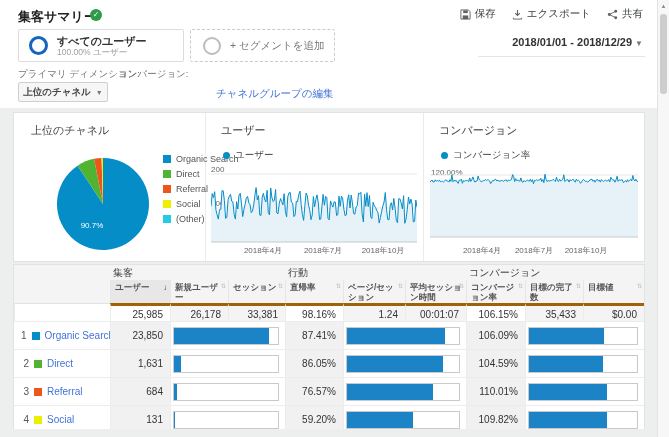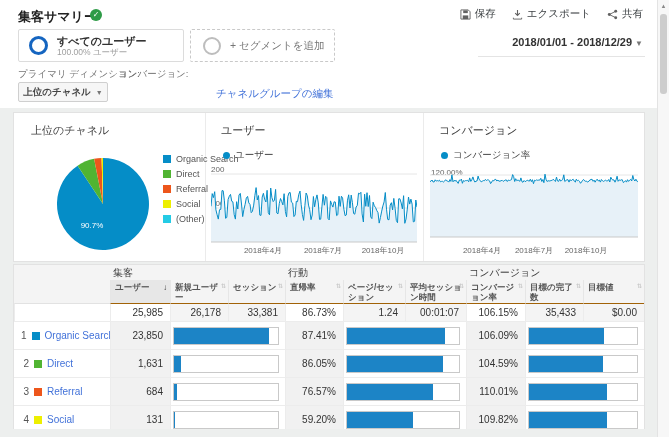--- a/index.html
+++ b/index.html
@@ -55,21 +55,21 @@
               border:1px solid #e2e2e2;border-bottom:none;box-sizing:border-box;overflow:hidden;}
   .grid{display:grid;grid-template-columns:96px 60px 58px 57px 58px 62px 61px 59px 58px 61px;}
   .hgroup{background:#f4f4f4;font-size:10px;color:#3c3c3c;height:15px;line-height:16px;padding-left:3px;}
   .hcol{background:#f4f4f4;font-size:8.5px;line-height:9.5px;font-weight:bold;color:#555;height:23px;
         padding:3px 3px 0 4px;box-sizing:border-box;border-left:1px solid #e6e6e6;position:relative;cursor:pointer;}
   .hcol.first{border-left:none;}
   .hcol.sorted{background:#e7e7e7;}
   .sort-arrow{position:absolute;right:3px;top:3px;font-size:8px;color:#333;}
   .mini-caret{position:absolute;right:2px;top:2px;font-size:6px;color:#c9c9c9;}
   .tcell{font-size:10px;color:#333;text-align:right;height:18px;line-height:18px;padding-right:7px;
-         box-sizing:border-box;border-left:1px solid #ececec;border-top:1px solid #a16207;}
+         box-sizing:border-box;border-left:1px solid #ececec;border-top:3px solid #a16207;}
   .tcell.white{background:#fff;} .tcell.gray{background:#f4f4f4;}
   .dimhead{background:#f4f4f4;height:100%;}
   .dimtotal{background:#fff;border-top:1px solid #e2e2e2;}
   .dcell{height:28px;box-sizing:border-box;border-top:1px solid #ececec;}
   .dim{display:flex;align-items:center;gap:5px;padding-left:7px;background:#fff;}
   .rank{font-size:10px;color:#555;width:8px;text-align:right;}
   .swatch{width:8px;height:8px;flex:0 0 8px;}
   .chan-link{font-size:10px;color:#4272d9;cursor:pointer;white-space:nowrap;}
   .val{background:#f1f1f1;font-size:10px;color:#333;text-align:right;line-height:27px;
        padding-right:7px;border-left:1px solid #ececec;}
@@ -236,21 +236,21 @@
         <div class="hcol">直帰率<span class="mini-caret">⇅</span></div>
         <div class="hcol">ページ/セッション<span class="mini-caret">⇅</span></div>
         <div class="hcol">平均セッション時間<span class="mini-caret">⇅</span></div>
         <div class="hcol">コンバージョン率<span class="mini-caret">⇅</span></div>
         <div class="hcol">目標の完了数<span class="mini-caret">⇅</span></div>
         <div class="hcol">目標値<span class="mini-caret">⇅</span></div>
         <div class="tcell white dimtotal"></div>
         <div class="tcell white">25,985</div>
         <div class="tcell gray">26,178</div>
         <div class="tcell gray">33,381</div>
-        <div class="tcell white">86.73%</div>
+        <div class="tcell white">98.16%</div>
         <div class="tcell gray">1.24</div>
         <div class="tcell gray">00:01:07</div>
         <div class="tcell white">106.15%</div>
         <div class="tcell gray">35,433</div>
         <div class="tcell gray">$0.00</div>
         <div class="dcell dim">
           <span class="rank">1</span>
           <span class="swatch" style="background: rgb(5, 141, 199);"></span>
           <span class="chan-link">Organic Search</span>
         </div>

